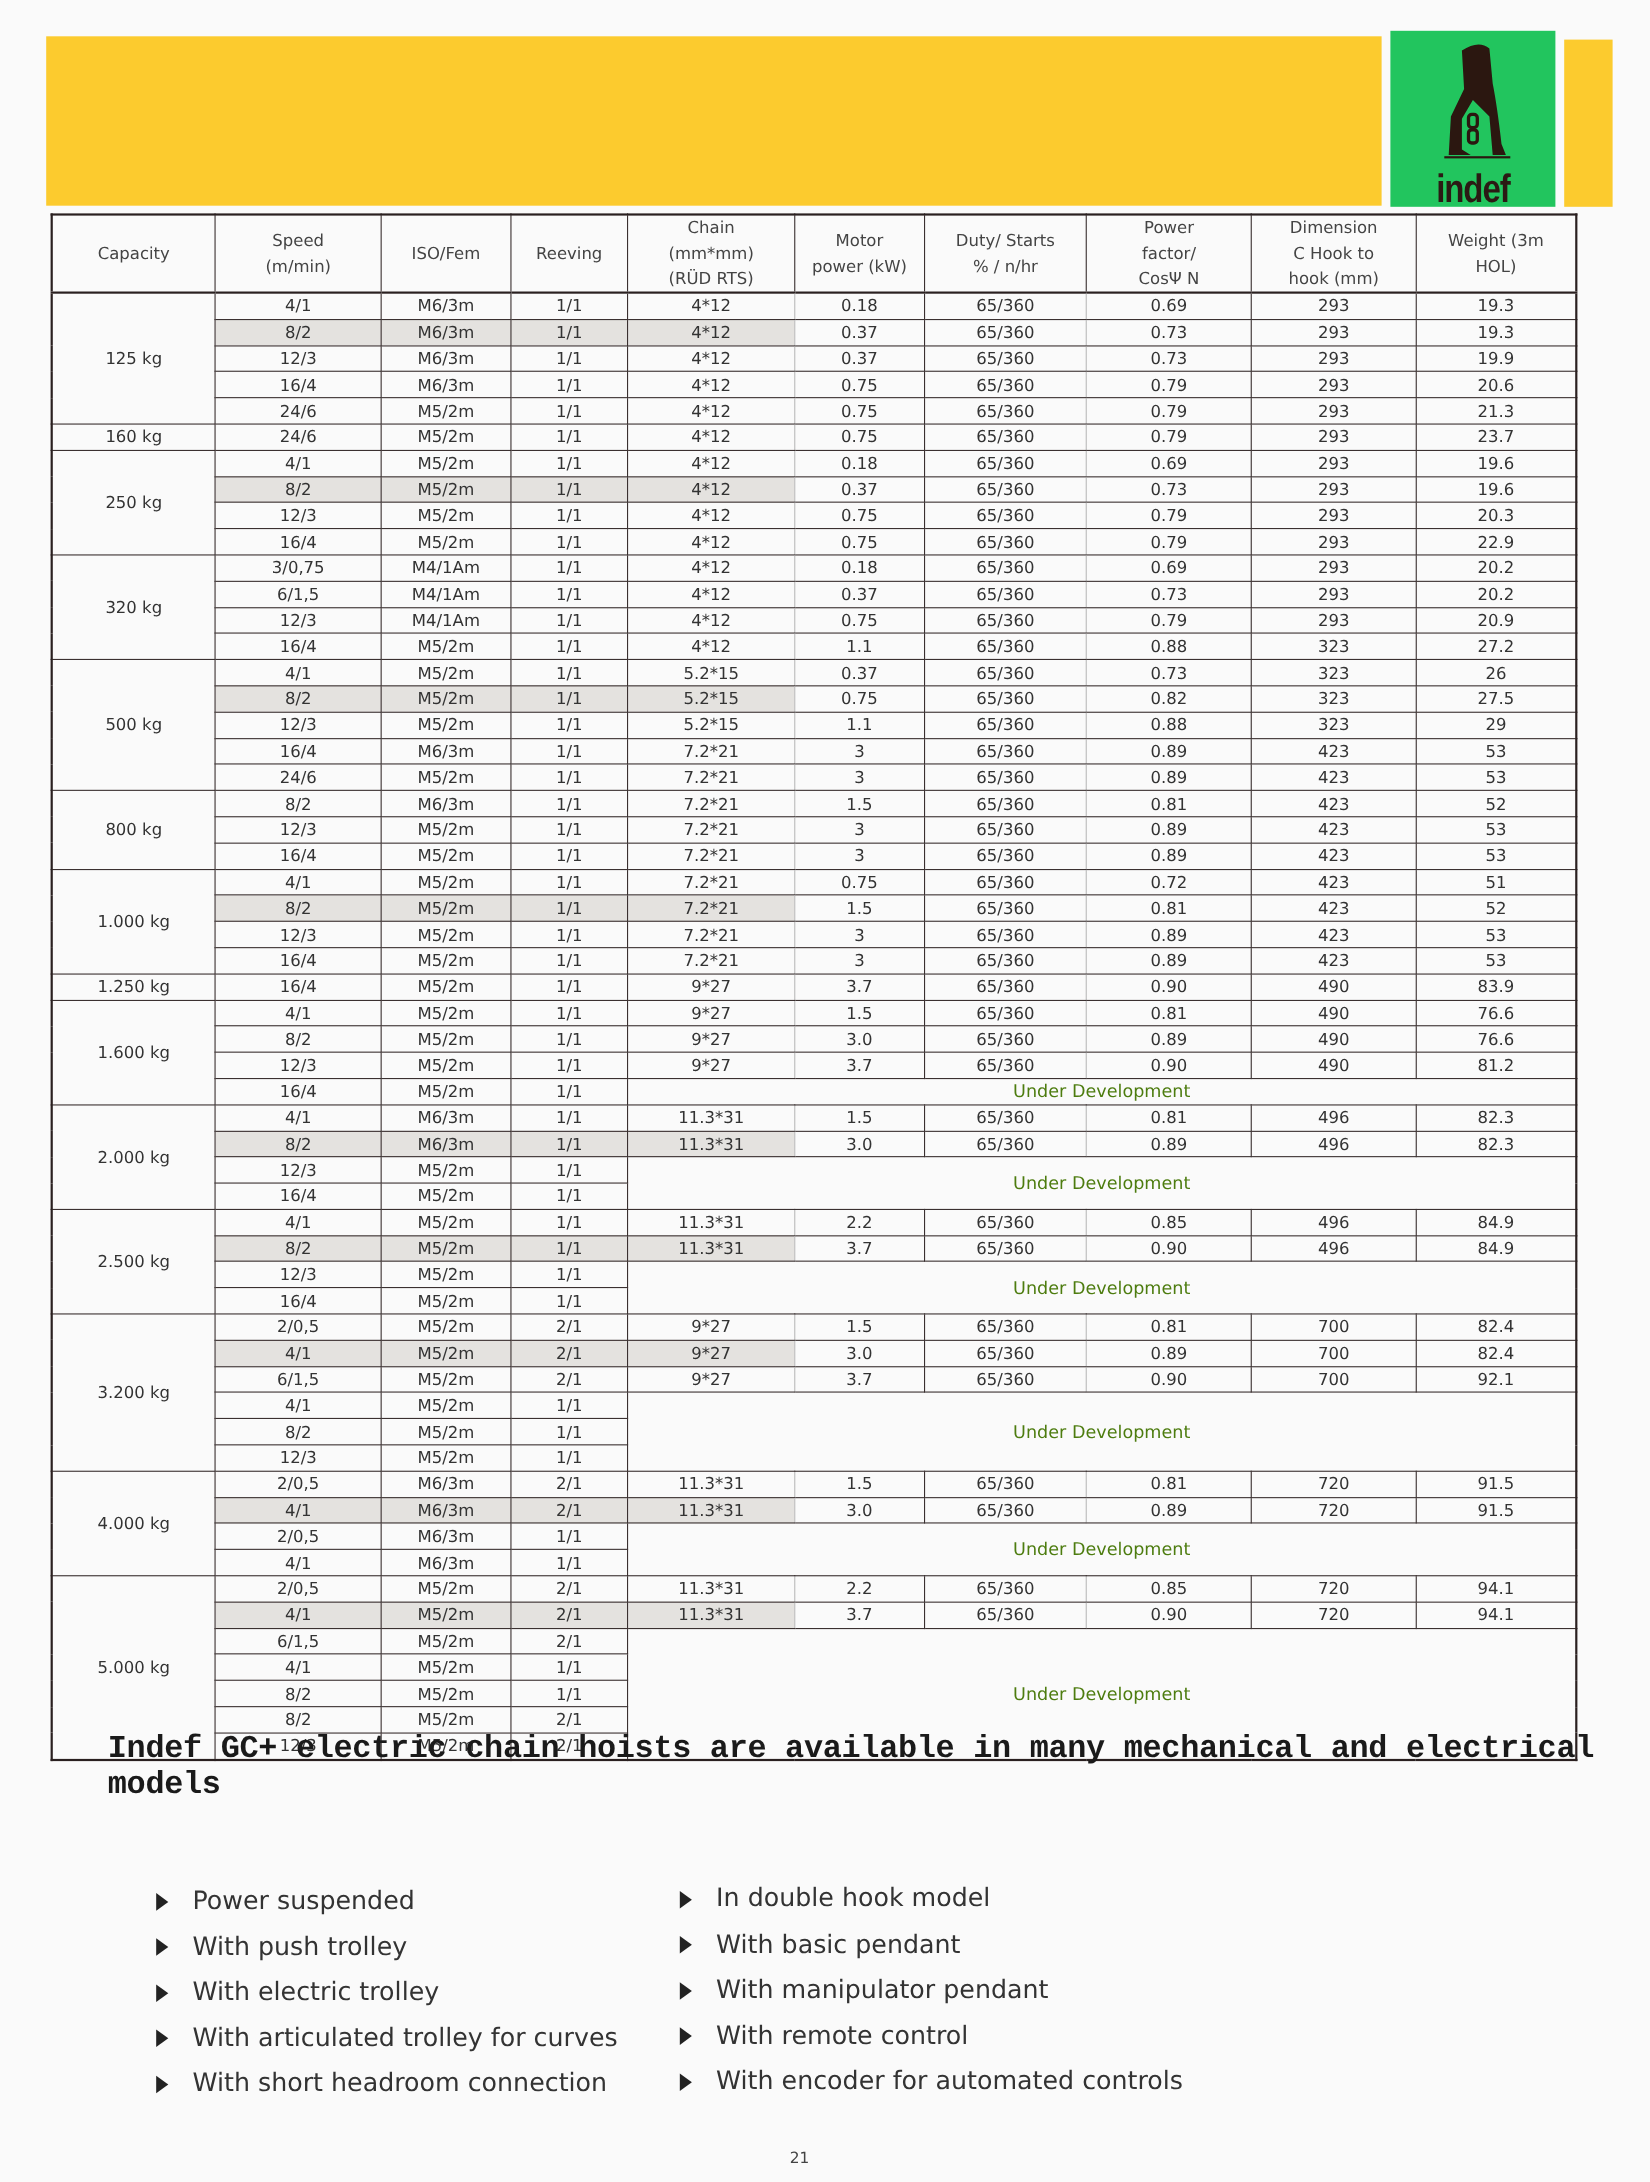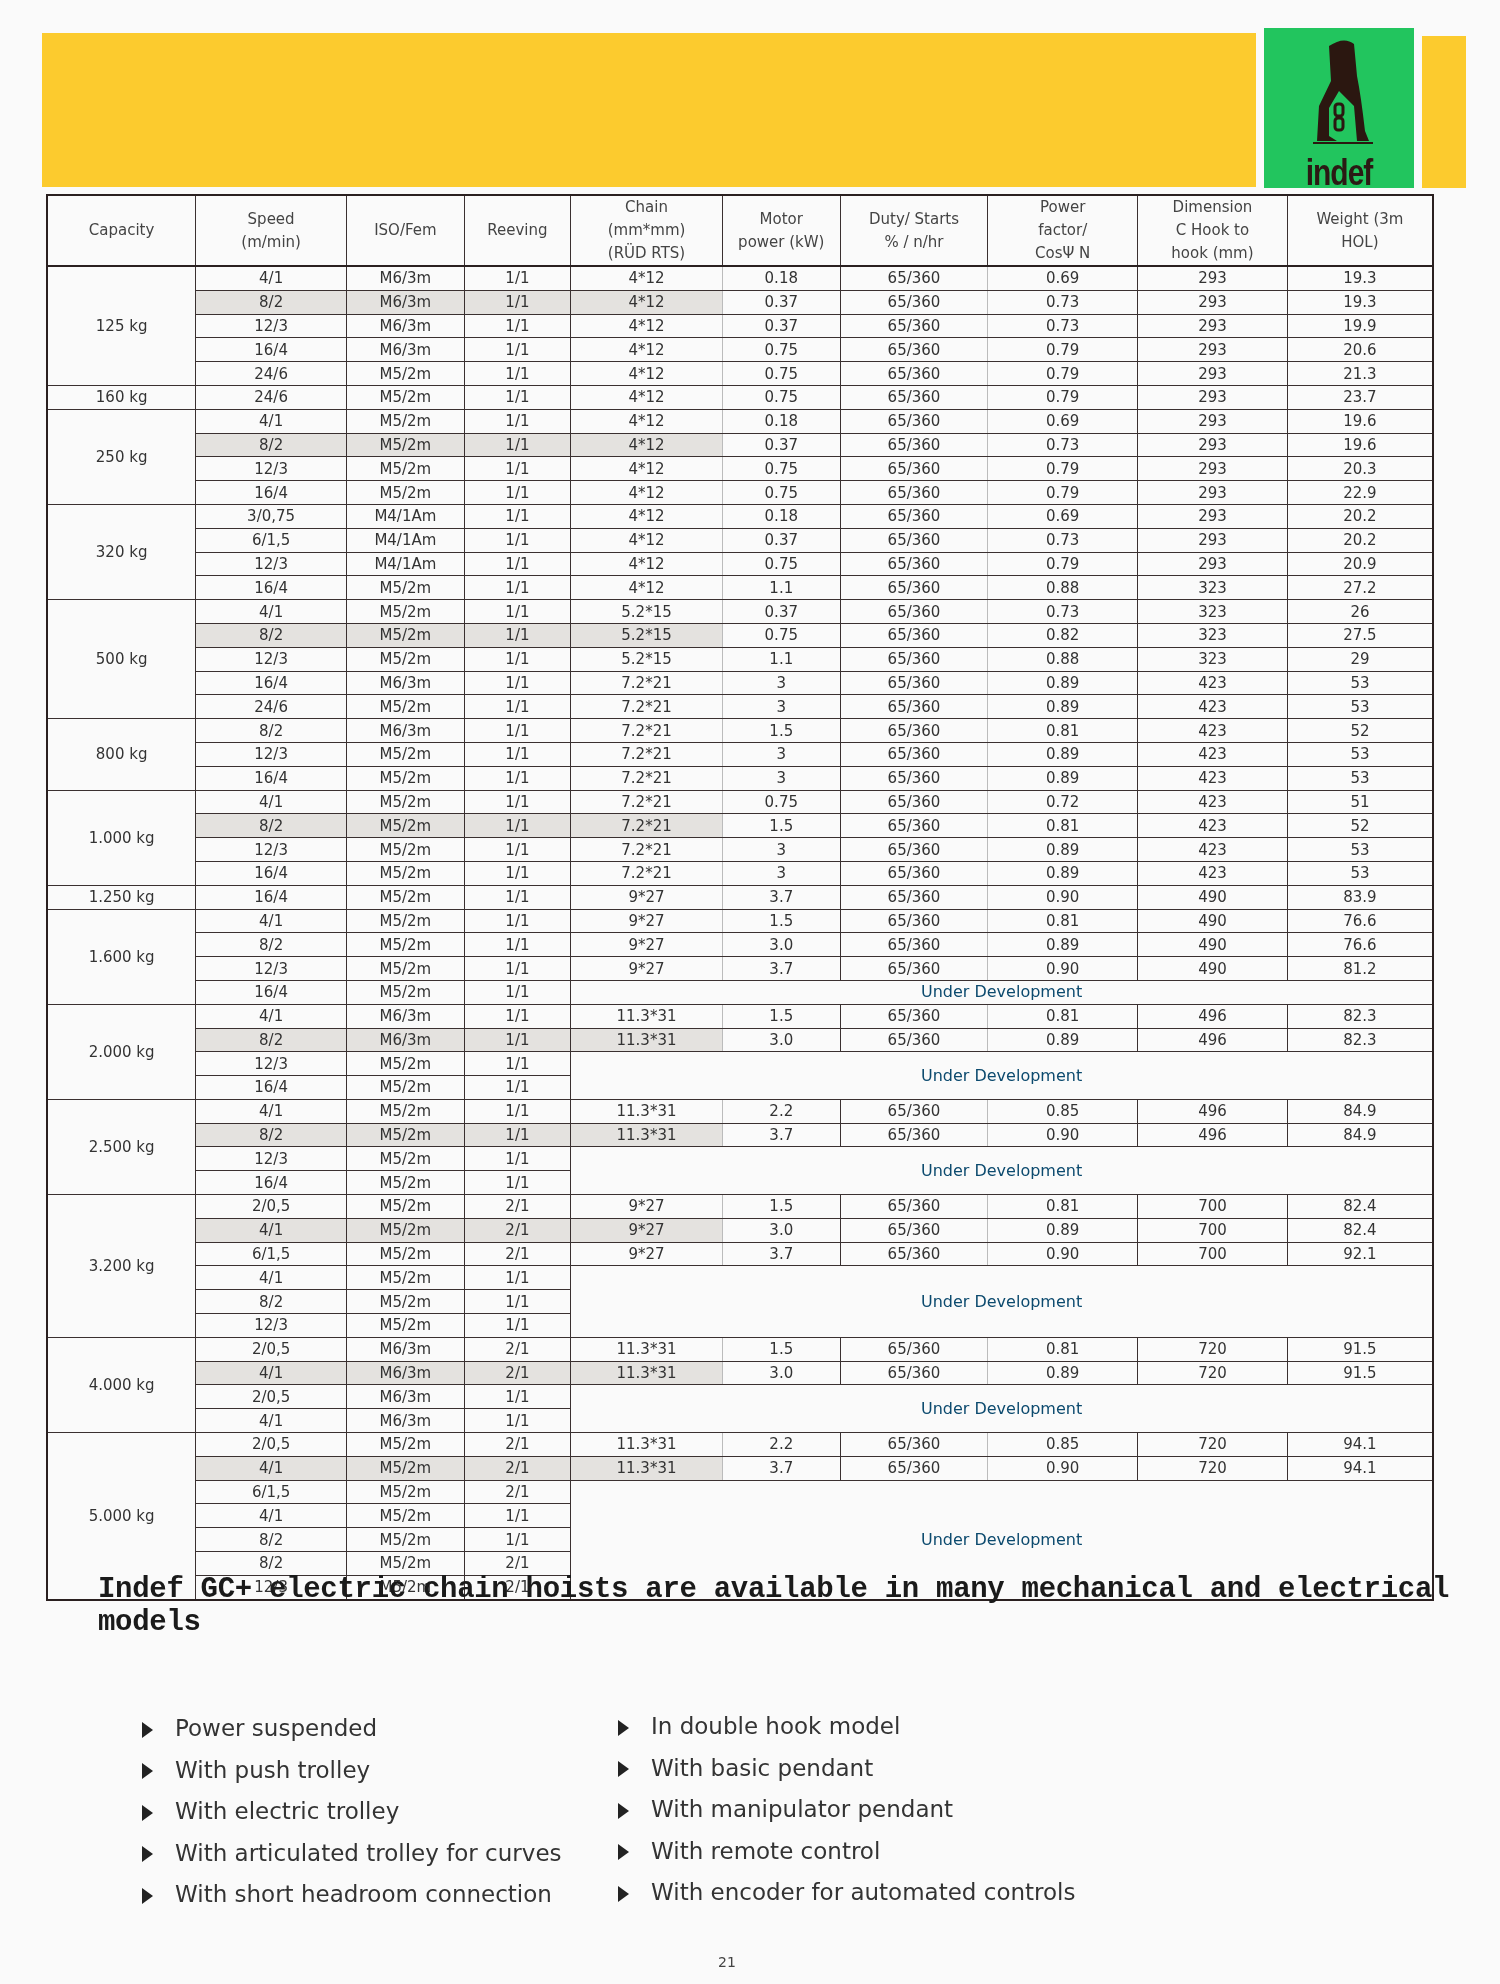--- a/index.html
+++ b/index.html
@@ -19,21 +19,21 @@
     border: 2px solid #2a2020;
   }
   table.spec th, table.spec td {
     border: 1.5px solid #3a3030; text-align: center; padding: 0; height: 22.8px; line-height: 20px;
     font-weight: normal;
   }
   table.spec th { font-size: 15px; line-height: 23px; height: 66px; color: #444; border-bottom: 2px solid #2a2020; }
   table.spec td.cap { font-size: 15px; color: #333; }
   table.spec td.soft { border-left-color: #bbb; border-right-color: #bbb; }
   table.spec tr.shade td.sh { background: #e4e2df; }
-  table.spec td.ud { font-size: 16px; color: #0c4a6e; border: 1.5px solid #3a3030; }
+  table.spec td.ud { font-size: 16px; color: #4d7c0f; border: 1.5px solid #3a3030; }
   .footer-title {
     position: absolute; left: 98px; top: 1573px; font-family: Liberation Mono, monospace;
     font-weight: bold; font-size: 29px; color: #1a1a1a; letter-spacing: -0.3px;
   }
   ul.features { position: absolute; top: 1708px; list-style: none; margin: 0; padding: 0;
     font-family: "DejaVu Sans", sans-serif; font-size: 23px; color: #333; }
   ul.features li { height: 41.5px; line-height: 41.5px; white-space: nowrap; }
   ul.features li .bullet { display: inline-block; width: 0; height: 0; border-top: 8px solid transparent;
     border-bottom: 8px solid transparent; border-left: 11px solid #222; margin-right: 22px; vertical-align: middle; }
   ul.left { left: 142px; }

